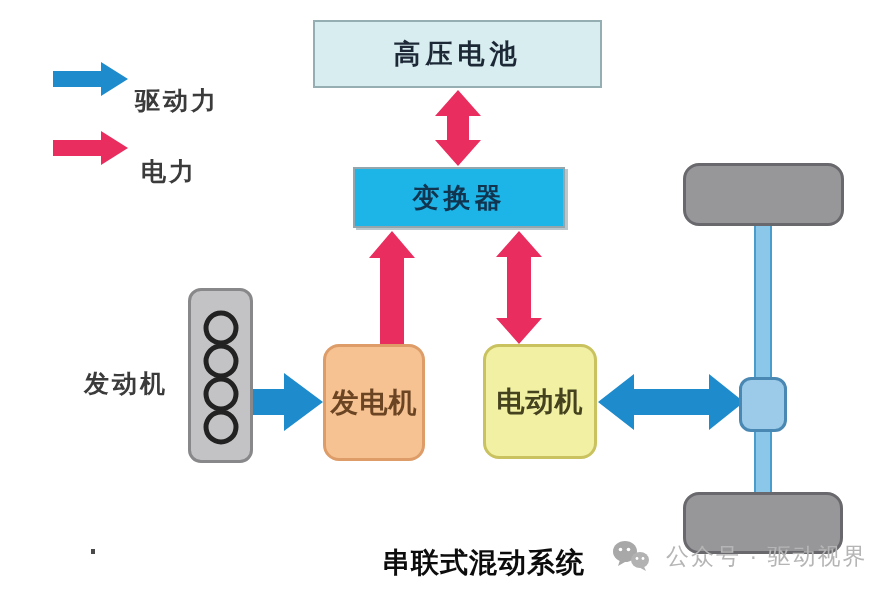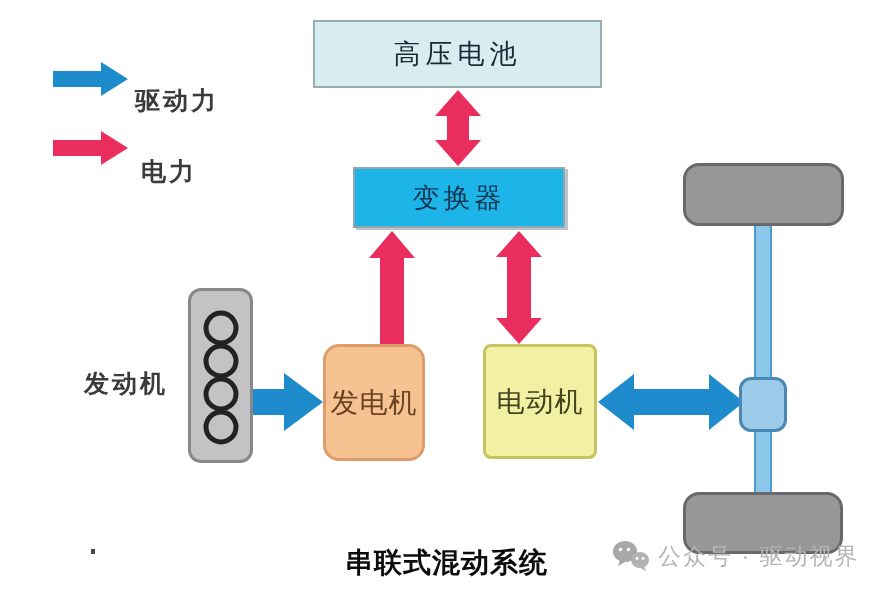--- a/index.html
+++ b/index.html
@@ -10,21 +10,21 @@
     background: #ffffff;
     overflow: hidden;
   }
   .arrows-layer { position: absolute; left: 0; top: 0; width: 882px; height: 590px; }
   .fill-drive { fill: var(--drive); }
   .fill-power { fill: var(--power); }
 
   .node {
     position: absolute;
     display: flex; align-items: center; justify-content: center;
-    font-weight: normal;
+    font-weight: bold;
   }
   .battery {
     left: 313px; top: 20px; width: 289px; height: 68px;
     background: var(--battery_fill);
     border: 2px solid var(--battery_border);
     color: #1c2836; font-size: 27px; letter-spacing: 5px;
   }
   .converter {
     left: 353px; top: 167px; width: 212px; height: 61px;
     background: var(--converter_fill);
@@ -36,21 +36,21 @@
     left: 323px; top: 344px; width: 102px; height: 117px;
     background: var(--generator_fill);
     border: 3px solid var(--generator_border);
     border-radius: 16px;
     color: #6a4423; font-size: 28px; letter-spacing: 1px;
   }
   .motor {
     left: 483px; top: 344px; width: 114px; height: 115px;
     background: var(--motor_fill);
     border: 3px solid var(--motor_border);
-    border-radius: 8px;
+    border-radius: 16px;
     color: #45421f; font-size: 28px; letter-spacing: 1px;
   }
   .engine-block {
     position: absolute; left: 188px; top: 288px; width: 65px; height: 175px;
     background: var(--engine_fill);
     border: 3px solid var(--engine_border);
     border-radius: 13px;
   }
   .engine-rings { position: absolute; left: -3px; top: -3px; }
   .engine-label {
@@ -79,26 +79,26 @@
   .wheel-top { left: 683px; top: 163px; }
   .wheel-bottom { left: 683px; top: 492px; height: 62px; width: 160px; }
   .differential {
     position: absolute; left: 739px; top: 377px; width: 48px; height: 55px;
     background: var(--diff_fill);
     border: 3px solid var(--diff_border);
     border-radius: 12px;
   }
   .caption {
     position: absolute; left: 345px; top: 544px; width: 240px;
-    text-align: left; font-size: 28px; font-weight: bold; color: #0c0c0c;
+    text-align: right; font-size: 28px; font-weight: bold; color: #0c0c0c;
     letter-spacing: 1px; white-space: nowrap;
   }
   .watermark {
     position: absolute; left: 612px; top: 540px;
-    display: flex; align-items: center; gap: 8px; z-index: 5;
+    display: flex; align-items: center; gap: 16px; z-index: 5;
   }
   .watermark-text {
     font-size: 23px; color: #b5b5b5; letter-spacing: 2px; white-space: nowrap;
   }
   .artifact-dot {
     position: absolute; left: 91px; top: 549px; width: 4px; height: 5px;
     background: #4a4a4a;
   }
 </style>
 </head>

